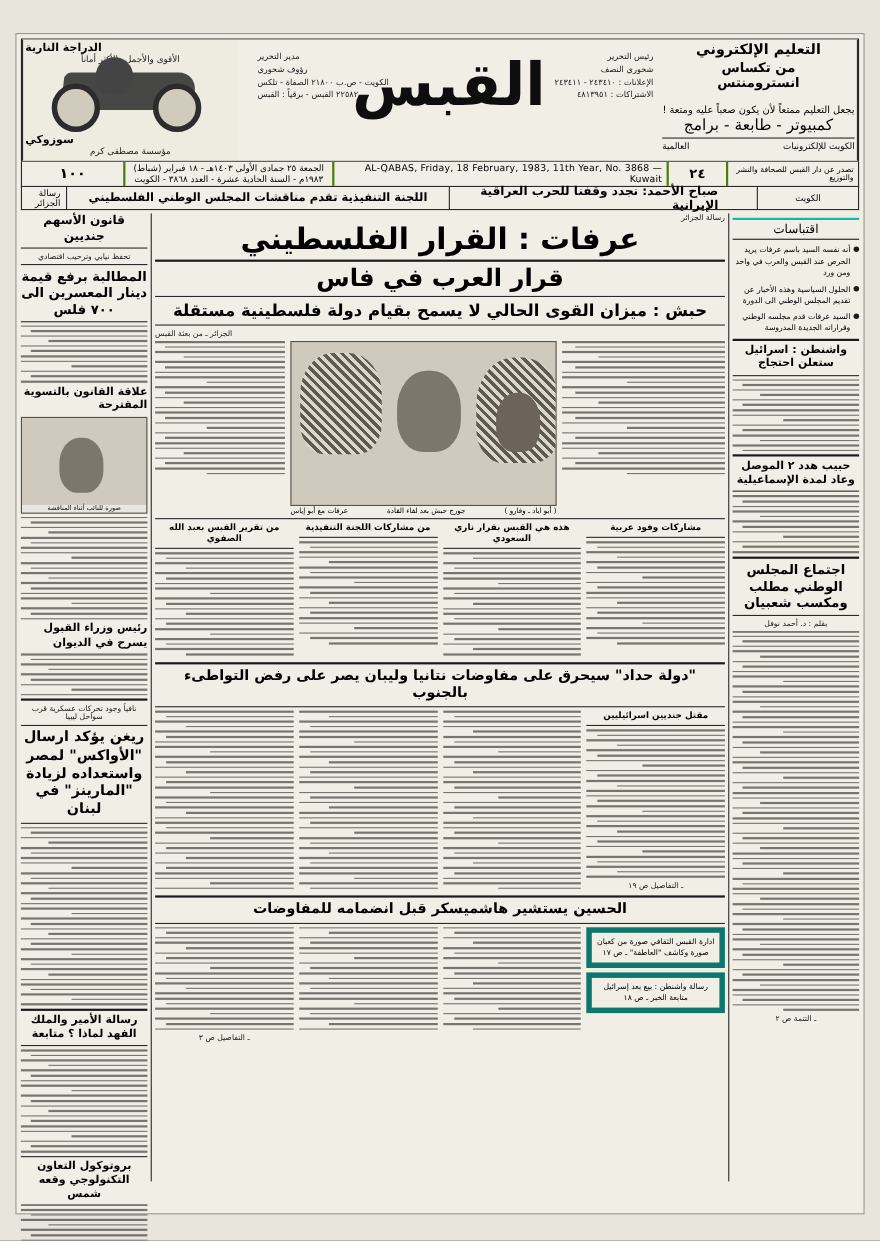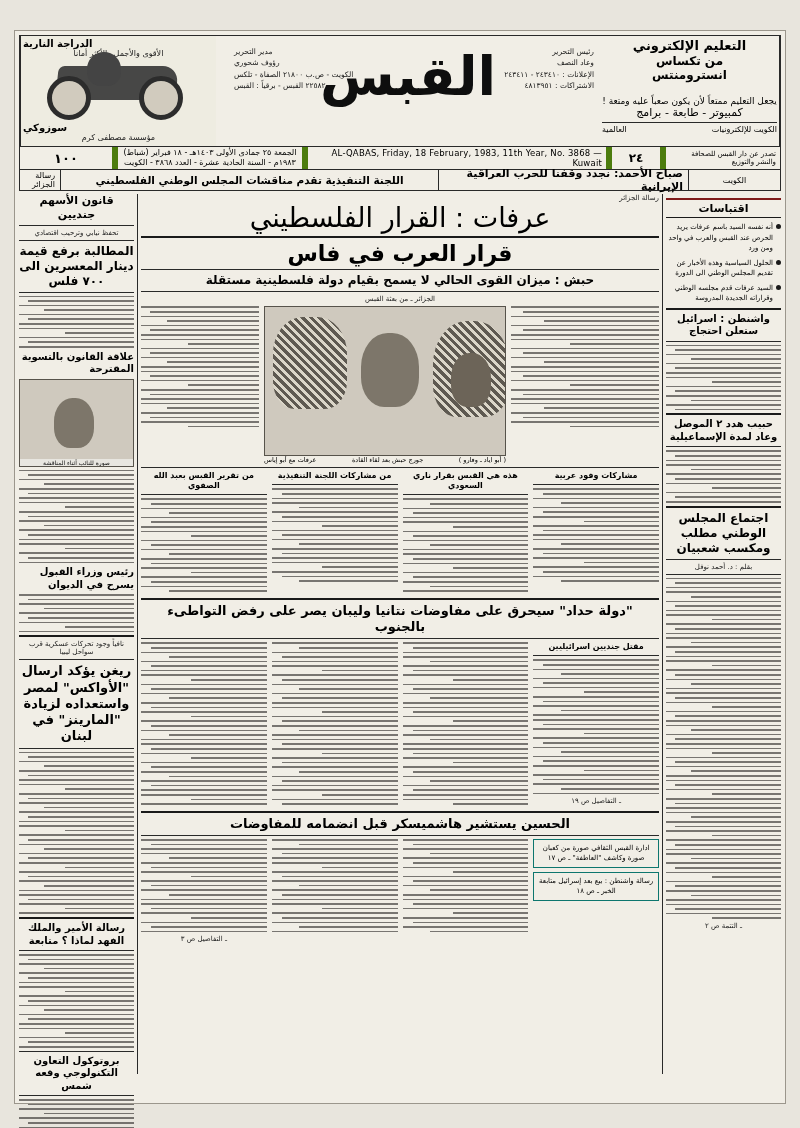--- a/index.html
+++ b/index.html
@@ -120,21 +120,21 @@
     border-right: 1px solid #2b2b2b;
     box-sizing: border-box;
     background: #efece4;
     text-align: center;
     padding: 2px 2px 0;
   }
   .mast-ad-right .t1 { font-size: 13px; font-weight: bold; }
   .mast-ad-right .t2 { font-size: 12px; font-weight: bold; margin-top: 1px;}
   .mast-ad-right .t3 { font-size: 12px; font-weight: bold; text-align: center; }
   .mast-ad-right .t4 { font-size: 9px; margin-top: 14px; }
-  .mast-ad-right .t5 { font-size: 11px; }
+  .mast-ad-right .t5 { font-size: 14px; }
   .mast-ad-right .strip {
     margin-top: 3px;
     border-top: 1px solid #2b2b2b;
     font-size: 8px;
     padding-top: 2px;
     display: flex;
     justify-content: space-between;
   }
   
   .datebar {
@@ -143,21 +143,21 @@
     display: flex;
     align-items: stretch;
     font-size: 8px;
     height: 22px;
   }
   .datebar > div {
     padding: 2px 4px;
     display: flex;
     align-items: center;
     justify-content: center;
-    border-left: 6px solid #4d7c0f;
+    border-left: 2px solid #4d7c0f;
     box-sizing: border-box;
   }
   .datebar > div:last-child { border-left: none; }
   .db-price { width: 92px; font-size: 13px; font-weight: bold; }
   .db-ar { width: 190px; font-size: 8px; text-align: center; line-height: 1.2; }
   .db-en { flex: 1; font-size: 8.5px; letter-spacing: .2px; }
   .db-num { width: 54px; font-size: 12px; font-weight: bold;}
   .db-tail { width: 120px; font-size: 7px; }
   
   .topstrip {
@@ -173,36 +173,36 @@
     border-left: 1px solid #2b2b2b;
     height: 100%;
     display: flex;
     align-items: center;
     box-sizing: border-box;
   }
   .topstrip .cell:last-child { border-left: none; }
   .ts-1 { width: 40px; font-size: 8px; justify-content: center;}
   .ts-2 { width: 250px; font-weight: bold; font-size: 11px;}
   .ts-3 { flex: 1; font-weight: bold; font-size: 10.5px; justify-content: center;}
-  .ts-4 { width: 92px; font-size: 8px; justify-content: center;}
+  .ts-4 { width: 92px; font-size: 8px; justify-content: center; margin-left: 30px;}
   
   .grid {
     display: flex;
     margin-top: 3px;
     height: 880px;
   }
   .col { box-sizing: border-box; }
   .col-right { width: 118px; padding-left: 3px; }
   .col-mid   { flex: 1; padding: 0 3px; }
   .col-left  { width: 118px; padding-right: 3px; }
   .vline { width: 1px; background: #2b2b2b; }
   
-  .hl-xl { font-size: 27px; font-weight: normal; line-height: 1.15; text-align: center; }
+  .hl-xl { font-size: 27px; font-weight: bold; line-height: 1.15; text-align: center; }
   .hl-lg { font-size: 22px; font-weight: bold; line-height: 1.15; text-align: center; }
-  .hl-sm { font-size: 12px; font-weight: bold; line-height: 1.25; text-align: center; }
+  .hl-sm { font-size: 15px; font-weight: bold; line-height: 1.25; text-align: center; }
   .hl-xs { font-size: 10px; font-weight: bold; line-height: 1.25; text-align: center; }
   .rule { border-top: 1px solid #2b2b2b; margin: 3px 0; }
   .rule-d { border-top: 2px solid #1c1c1c; margin: 3px 0; }
   
   .body-lines {
     --lh: 4.6px;
     direction: rtl;
   }
   .body-lines .ln {
     height: 1.6px;
@@ -234,42 +234,42 @@
     position: absolute;
     border-radius: 46% 46% 40% 40%;
     background: #7d766a;
   }
   .kufiya {
     position: absolute;
     background:
       repeating-linear-gradient(45deg, #5f5a52 0 3px, #d9d4c8 3px 6px);
   }
   .boxed {
-    border: 1px solid #0f766e;
+    border: 5px solid #0f766e;
     padding: 3px;
     box-sizing: border-box;
   }
   .bullets .bi {
     display: flex;
     gap: 3px;
     margin-bottom: 4px;
     align-items: flex-start;
   }
   .bullets .dot {
     width: 5px; height: 5px; border-radius: 50%;
     background: #1c1c1c;
     margin-top: 2px;
     flex: none;
   }
   .bullets .btxt { flex: 1; }
   .section-title {
     font-size: 11px;
-    font-weight: bold;
+    font-weight: normal;
     text-align: center;
-    border-top: 2px solid #7f1d1d;
+    border-top: 2px solid #14b8a6;
     border-bottom: 1px solid #1c1c1c;
     padding: 2px 0;
     margin: 4px 0;
   }
   .small-cap { font-size: 7px; text-align: center; color: #222; }
 </style>
 </head>
 <body>
 
 <div class="page">
@@ -285,21 +285,21 @@
         <div class="t5">كمبيوتر - طابعة - برامج</div>
         <div class="strip">
           <span>الكويت للإلكترونيات</span>
           <span>العالمية</span>
         </div>
       </div>
 
       <div class="mast-center">
         <div class="tiny-right">
           <div>رئيس التحرير</div>
-          <div>وعاد النصف</div>
+          <div>شحوري النصف</div>
           <div>الإعلانات : ٢٤٣٤١٠ - ٢٤٣٤١١ الاشتراكات : ٤٨١٣٩٥١</div>
         </div>
         <div class="tiny-left">
           <div>مدير التحرير</div>
           <div>رؤوف شحوري</div>
           <div>الكويت - ص.ب ٢١٨٠٠ الصفاة - تلكس ٢٢٥٨٢ القبس - برقياً : القبس</div>
         </div>
         <div class="logo">القبس</div>
       </div>
 
@@ -478,21 +478,21 @@
       <div class="vline"></div>
 
       <div class="col col-mid">
         <div class="small-cap" style="text-align:right">رسالة الجزائر</div>
         <div class="hl-xl">عرفات : القرار الفلسطيني</div>
         <div class="rule-d"></div>
         <div class="hl-lg">قرار العرب في فاس</div>
         <div class="rule"></div>
         <div class="hl-sm">حبش : ميزان القوى الحالي لا يسمح بقيام دولة فلسطينية مستقلة</div>
         <div class="rule"></div>
-        <div class="small-cap" style="text-align:center">الجزائر ـ من بعثة القبس</div>
+        <div class="small-cap" style="text-align:left">الجزائر ـ من بعثة القبس</div>
 
         <div style="display:flex; gap:5px; margin-top:3px;">
           <div style="width:148px">
             <div class="body-lines">
               <div class="ln s1"></div>
                 <div class="ln s2"></div>
                 <div class="ln s1"></div>
               <div class="ln s3"></div>
                 <div class="ln s1"></div>
                 <div class="ln s2"></div>

